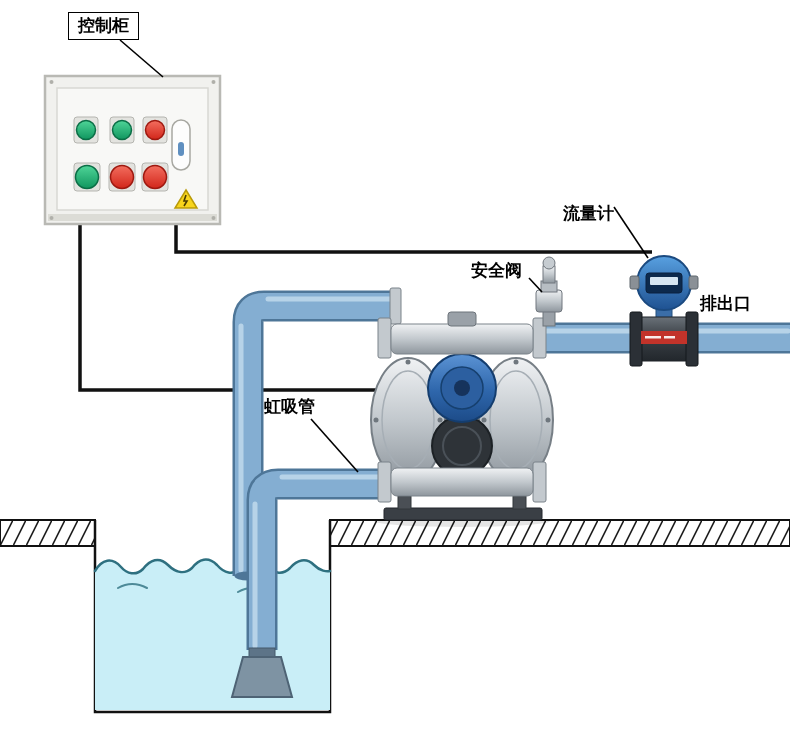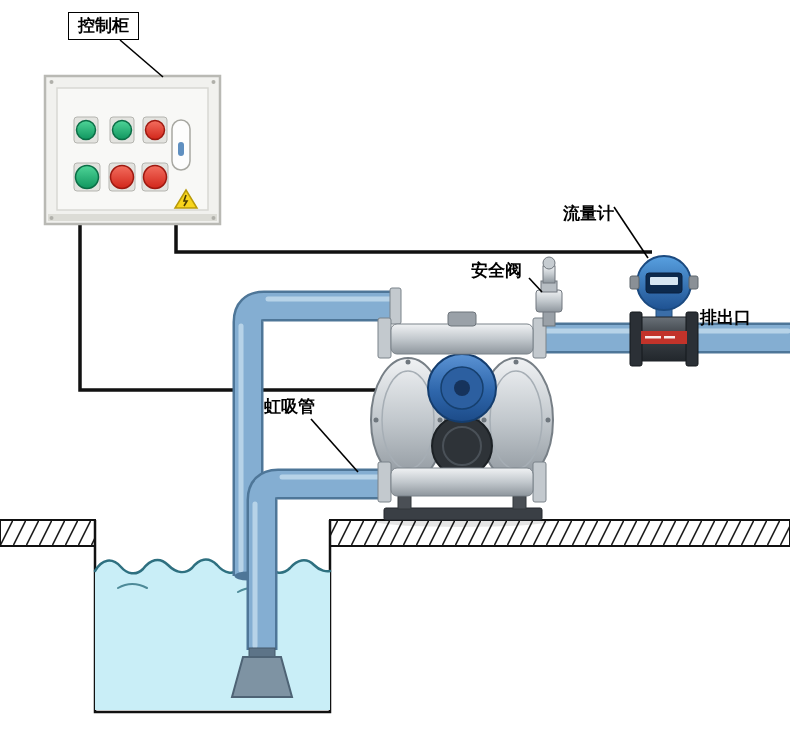--- a/index.html
+++ b/index.html
@@ -199,17 +199,17 @@
   <g stroke="#000" stroke-width="1.6" fill="none">
     <line x1="120" y1="40" x2="163" y2="77"></line>
     <line x1="614" y1="207" x2="648" y2="258"></line>
     <line x1="529" y1="278" x2="542" y2="292"></line>
     <line x1="311" y1="419" x2="358" y2="472"></line>
   </g>
 </svg>
 
 <div class="lbl boxed" style="left:68px;top:12px;">控制柜</div>
 <div class="lbl" style="left:563px;top:198px;margin-top:6px;">流量计</div>
-<div class="lbl" style="left:700px;top:308px;">排出口</div>
+<div class="lbl" style="left:700px;top:294px;">排出口</div>
 <div class="lbl" style="left:471px;top:261px;font-family:Liberation Serif, serif;">安全阀</div>
 <div class="lbl" style="left:264px;top:397px;">虹吸管</div>
 
 </div>
 
 </body></html>

